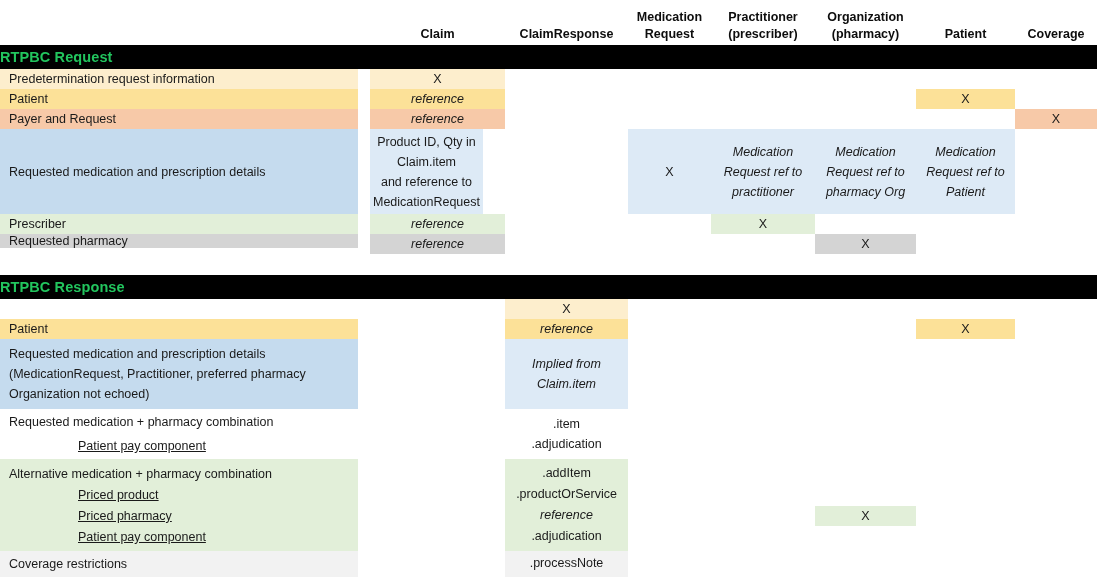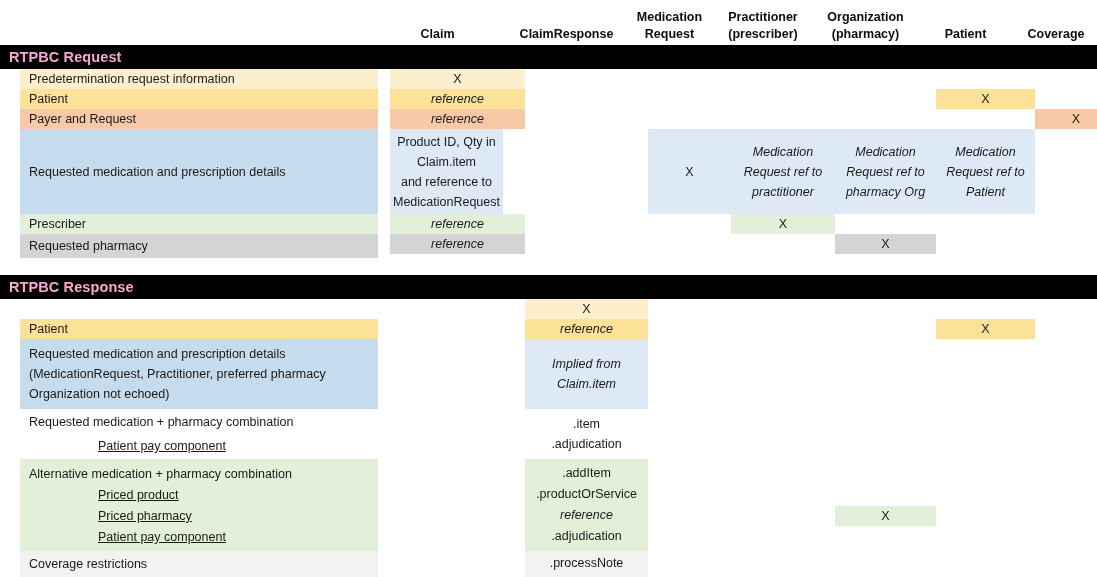--- a/index.html
+++ b/index.html
@@ -18,47 +18,45 @@
     overflow: hidden;
     background: #ffffff;
   }
   .cell {
     position: absolute;
     box-sizing: border-box;
     font-size: 12.5px;
     line-height: 20px;
     color: #1a1a1a;
     white-space: pre-line;
-    margin-left: 20px;
   }
   .colhead {
     position: absolute;
     box-sizing: border-box;
     font-size: 12.5px;
     line-height: 17px;
     font-weight: bold;
     text-align: center;
     color: #0d0d0d;
     white-space: pre-line;
     display: flex;
     align-items: flex-end;
     justify-content: center;
   }
   .colhead span { display: block; width: 100%; }
   .band {
     position: absolute;
     left: 0;
     width: 1097px;
     background: #000000;
-    color: #f9a8d4;
+    color: #22c55e;
     font-size: 14.5px;
     font-weight: bold;
     display: flex;
     align-items: center;
-    padding-left: 9px;
     box-sizing: border-box;
     letter-spacing: 0.1px;
   }
   .lbl {
     text-align: left;
     padding-left: 9px;
     display: flex;
     align-items: center;
   }
   .lbl.top { align-items: flex-start; padding-top: 1px; }
@@ -135,21 +133,21 @@
   <div class="cell ctr ital" style="left:916px;top:129px;width:99px;height:85px;background:#ddeaf6;">
     <span style="display:block;white-space:pre-line;">Medication
 Request ref to
 Patient</span>
   </div>
 
   <div class="cell lbl" style="left:0px;top:214px;width:358px;height:20px;background:#e2efd9;">Prescriber</div>
   <div class="cell ctr ital" style="left:370px;top:214px;width:135px;height:20px;background:#e2efd9;">reference</div>
   <div class="cell ctr" style="left:711px;top:214px;width:104px;height:20px;background:#e2efd9;">X</div>
 
-  <div class="cell lbl" style="left:0px;top:234px;width:358px;height:24px;background:#d4d4d4;">Requested pharmacy</div>
+  <div class="cell lbl" style="left:0px;top:234px;width:358px;height:14px;background:#d4d4d4;">Requested pharmacy</div>
   <div class="cell ctr ital" style="left:370px;top:234px;width:135px;height:20px;background:#d4d4d4;">reference</div>
   <div class="cell ctr" style="left:815px;top:234px;width:101px;height:20px;background:#d4d4d4;">X</div>
 
   <div class="band" style="top:275px;height:24px;">RTPBC Response</div>
 
   <div class="cell ctr" style="left:505px;top:299px;width:123px;height:20px;background:#fdeecd;">X</div>
 
   <div class="cell lbl" style="left:0px;top:319px;width:358px;height:20px;background:#fce198;">Patient</div>
   <div class="cell ctr ital" style="left:505px;top:319px;width:123px;height:20px;background:#fce198;">reference</div>
   <div class="cell ctr" style="left:916px;top:319px;width:99px;height:20px;background:#fce198;">X</div>

